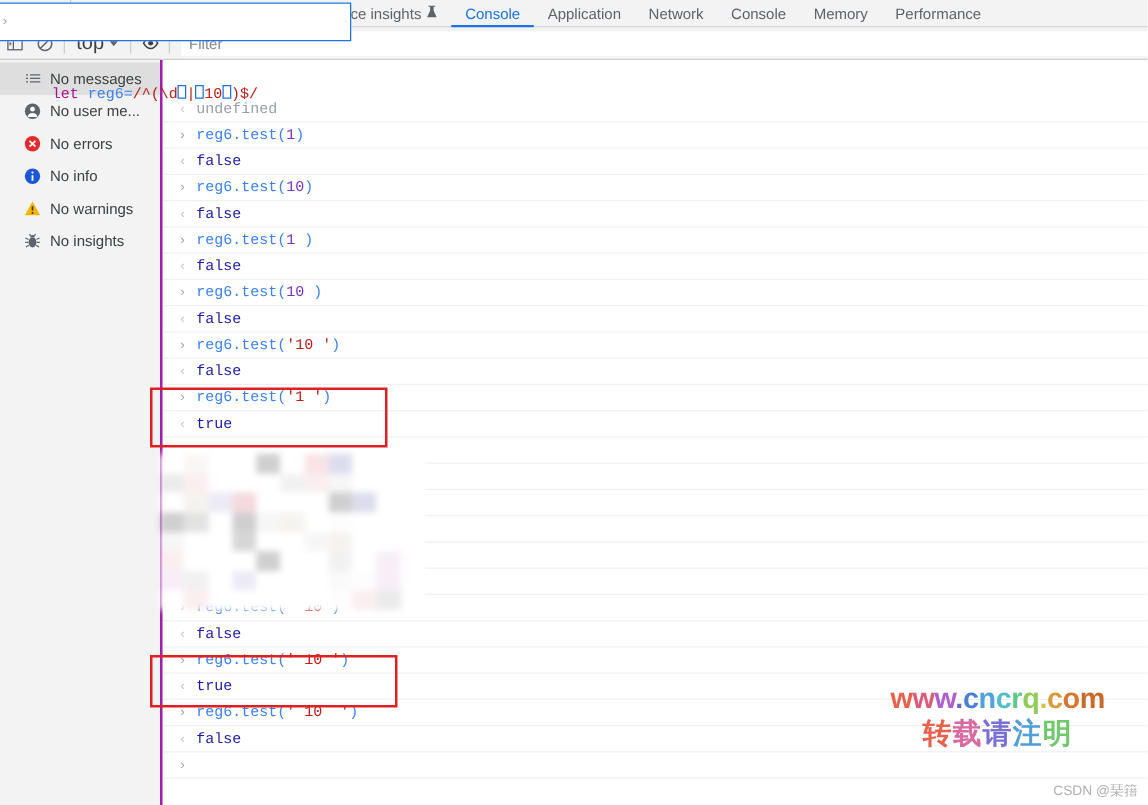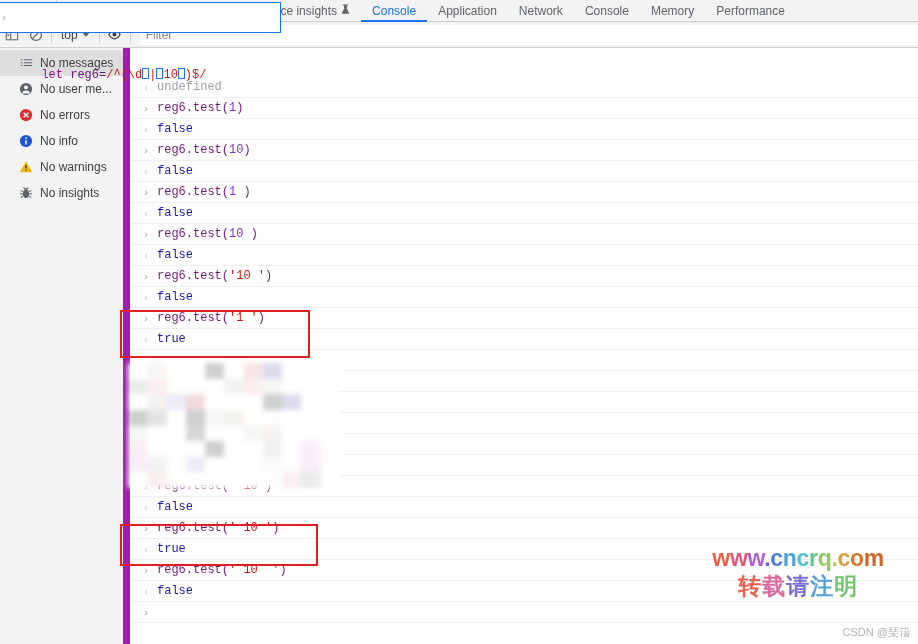--- a/index.html
+++ b/index.html
@@ -62,21 +62,21 @@
     width: 24px; height: 24px;
     display: flex; align-items: center; justify-content: center;
     cursor: pointer;
   }
   .cb-sep {
     width: 1px; height: 16px; background: #cdcdcd; margin: 0 3px;
   }
   .ctx-select {
     display: flex; align-items: center; gap: 4px;
     padding: 0 6px; height: 20px;
-    font-size: 12px; color: #3c4043;
+    font-size: 16px; color: #3c4043;
     cursor: pointer;
   }
   .caret {
     width: 0; height: 0;
     border-left: 4px solid transparent;
     border-right: 4px solid transparent;
     border-top: 5px solid #5f6368;
   }
   .filter-input {
     flex: 1;
@@ -90,21 +90,21 @@
     color: #202124;
     padding: 0 6px;
   }
   .filter-input::placeholder { color: #80868b; }
 
   
   .sidebar {
     position: absolute; left: 0; top: 48px;
     width: 130px; height: 596px;
     background: #f3f3f3;
-    border-right: 7px solid #a21caf;
+    border-right: 2px solid #a21caf;
     padding-top: 2px;
   }
   .side-item {
     display: flex; align-items: center;
     gap: 7px;
     height: 26px;
     padding-left: 19px;
     font-size: 12px;
     color: #3c4043;
     cursor: pointer;
@@ -146,21 +146,21 @@
     font-size: 11px;
   }
   .row.res .gut { color: #c6c6c6; }
   .row.undef { color: #9aa0a6; }
 
   
   .kw   { color: #aa0d91; }
   .num  { color: #7b32c9; }
   .str  { color: #c41a16; }
   .rex  { color: #c41a16; }
-  .plain{ color: #701a75; }
+  .plain{ color: #3b82f6; }
 
   
   .wsbox {
     display: inline-block;
     width: 7px; height: 11px;
     border: 1px solid #1a73e8;
     vertical-align: -1px;
     margin: 0 0px;
   }
 

